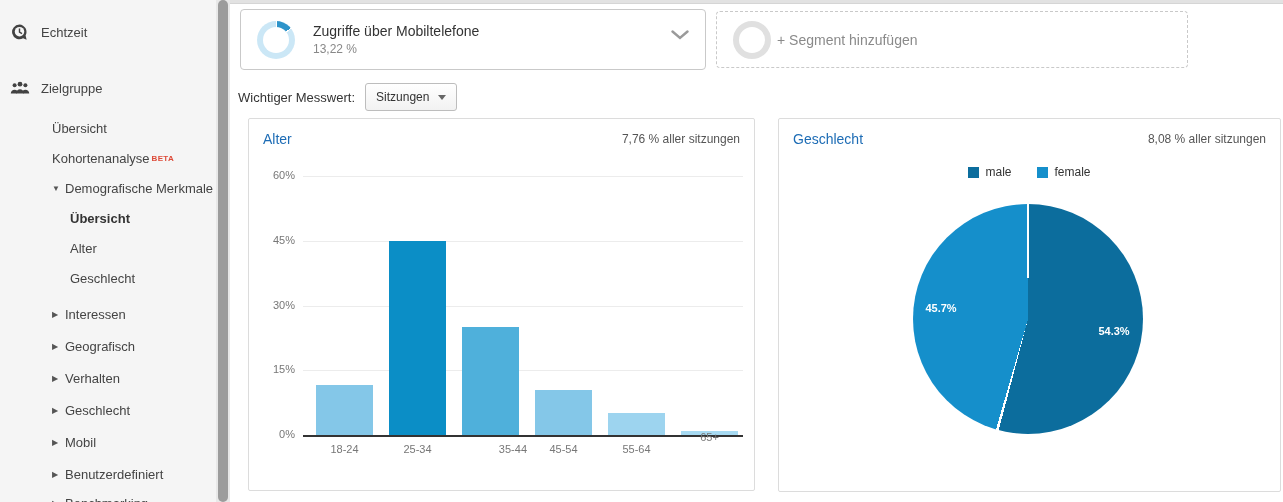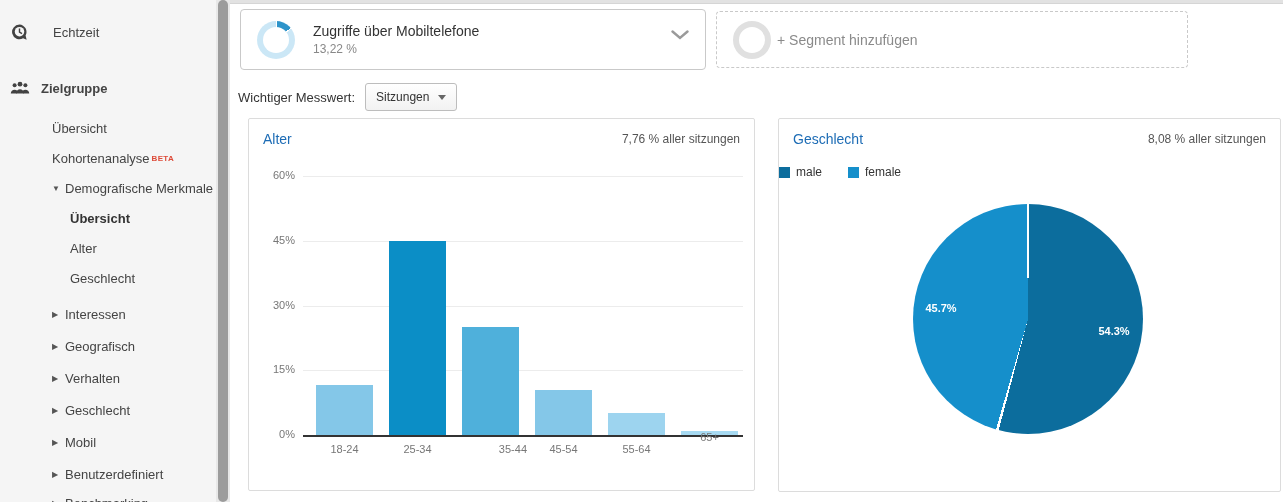--- a/index.html
+++ b/index.html
@@ -51,42 +51,42 @@
   .card-share { position:absolute; right:14px; top:13px; font-size:12px; color:#555; }
 
   
   .gridline { position:absolute; height:1px; background:#ececec; }
   .axisline { position:absolute; height:2px; background:#333; }
   .ytick { position:absolute; font-size:11px; color:#777; text-align:right; width:40px; }
   .xtick { position:absolute; font-size:11px; color:#777; text-align:center; }
   .bar { position:absolute; }
 
   
-  .legend { position:absolute; left:0; top:46px; width:100%; display:flex; justify-content:flex-start; gap:26px; }
+  .legend { position:absolute; left:0; top:46px; width:100%; display:flex; justify-content:center; gap:26px; }
   .legend-item { display:flex; align-items:center; gap:6px; font-size:12px; color:#333; }
   .legend-swatch { width:11px; height:11px; display:inline-block; }
   .pie { position:absolute; border-radius:50%; }
   .pie-label { position:absolute; transform:translate(-50%,-50%); font-size:11px; font-weight:bold; color:#fff; }
 </style>
 </head>
 <body>
 
 <div class="app">
   <aside class="sidebar" id="sidebar">
-      <div class="sb-item" style="top: 23px; left: 10px; gap: 12px;">
+      <div class="sb-item" style="top: 23px; left: 10px;">
         <span class="ico">
           <svg width="19" height="19" viewBox="0 0 24 24">
             <path d="M12 2a9.3 9.3 0 1 0 4.5 17.4L21 21l-1.3-5.2A9.3 9.3 0 0 0 12 2z" fill="#424242"></path>
             <circle cx="12" cy="11" r="6" fill="#f5f5f5"></circle>
             <path d="M12 7v4.4l3.2 1.9" stroke="#424242" stroke-width="1.8" fill="none"></path>
           </svg>
         </span>
         <span>Echtzeit</span>
       </div>
-      <div class="sb-item" style="top: 79px; left: 10px; font-weight: bold;">
+      <div class="sb-item" style="top: 79px; left: 10px;">
         <span class="ico">
           <svg width="20" height="16" viewBox="0 0 26 20" fill="#424242">
             <circle cx="6" cy="6.5" r="2.6"></circle>
             <circle cx="20" cy="6.5" r="2.6"></circle>
             <circle cx="13" cy="5" r="3.1"></circle>
             <path d="M1 17c0-3 2.3-4.8 5-4.8 1.2 0 2.3.3 3.1.9V17H1z"></path>
             <path d="M25 17c0-3-2.3-4.8-5-4.8-1.2 0-2.3.3-3.1.9V17H25z"></path>
             <path d="M8.2 17c0-3.4 2.2-5.3 4.8-5.3s4.8 1.9 4.8 5.3H8.2z"></path>
           </svg>
         </span>

